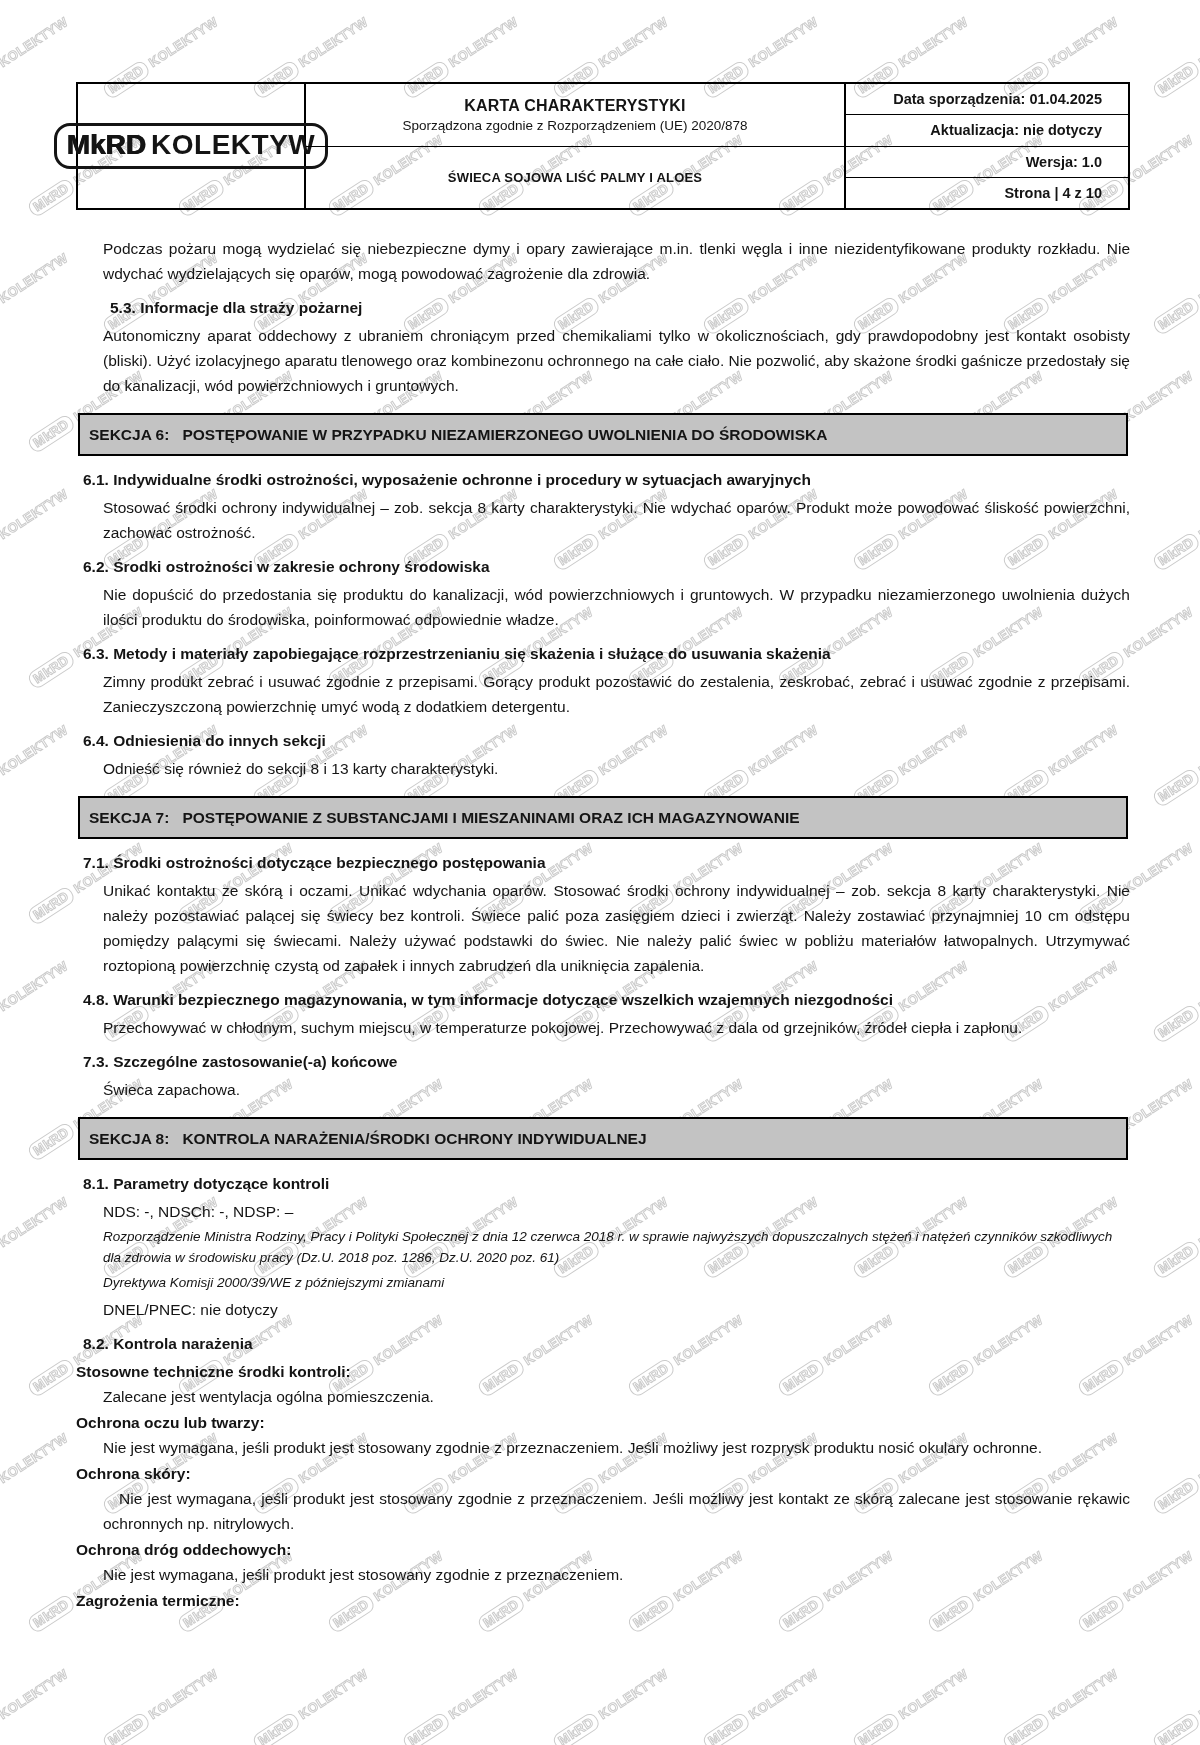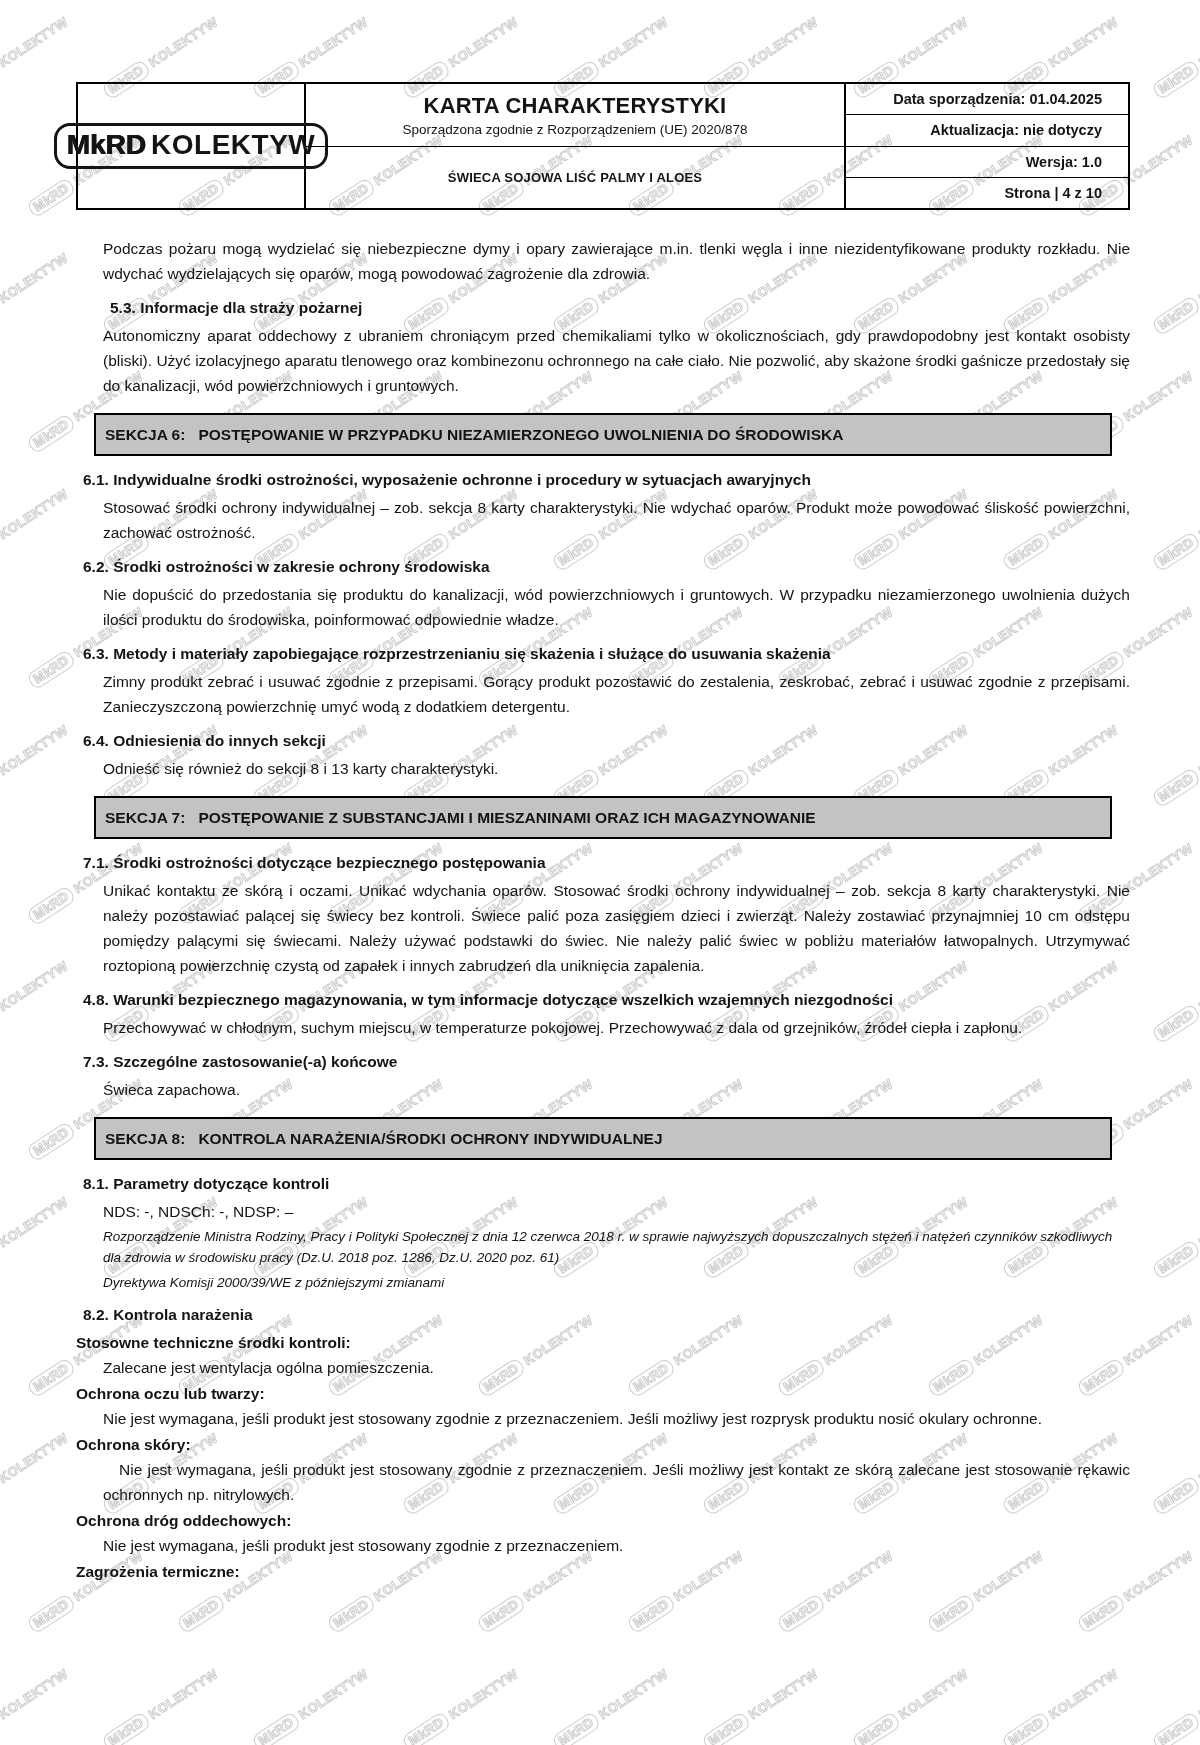--- a/index.html
+++ b/index.html
@@ -42,40 +42,40 @@
     padding:5px 10px 7px;
     font-size:28px;line-height:1;white-space:nowrap;
   }
   .logo-badge{font-weight:bold;text-shadow:.6px 0 #141414,-.3px 0 #141414;margin-right:5px;}
   .logo-rest{font-weight:bold;letter-spacing:.5px;}
   .hdr-mid{border-right:2px solid #000;display:flex;flex-direction:column;}
   .hdr-mid-top{
     flex:1;display:flex;flex-direction:column;align-items:center;justify-content:center;
     border-bottom:1.5px solid #000;gap:3px;
   }
-  .doc-title{font-weight:bold;font-size:22px;letter-spacing:.2px;}
+  .doc-title{font-weight:bold;font-size:16px;letter-spacing:.2px;}
   .doc-subtitle{font-size:13.5px;}
   .hdr-mid-bottom{flex:1;display:flex;align-items:center;justify-content:center;}
   .product-name{font-weight:bold;font-size:13px;letter-spacing:.2px;}
   .hdr-meta{display:flex;flex-direction:column;}
   .hdr-meta-row{
     flex:1;display:flex;align-items:center;justify-content:flex-end;
     padding-right:26px;border-bottom:1.5px solid #000;
     font-weight:bold;font-size:14.5px;
   }
   .hdr-meta-row:last-child{border-bottom:none;}
   
   .body{margin:26px 70px 0 76px;font-size:15.5px;line-height:25px;}
   .para{margin:0 0 4px;padding-left:27px;text-align:justify;}
   .h2{font-weight:bold;margin:9px 7px 3px;}
   .h2.indented{padding-left:27px;}
   .bar{
     background:#c3c3c3;
     border:2px solid #000;
-    margin:15px 18px 11px;
+    margin:15px 2px 11px;
     padding:7px 9px;
     font-weight:bold;
     display:flex;gap:13px;align-items:flex-end;
   }
   .plain{padding-left:27px;margin:0 0 2px;}
   .legal{padding-left:27px;font-style:italic;font-size:13.5px;line-height:21px;margin:2px 0 4px;}
   .ctl-label{font-weight:bold;margin:1px 0 0;}
   .ctl-text{padding-left:27px;text-align:justify;margin:0;}
   .ctl-text.extra-indent{text-indent:16px;}
 </style>
@@ -268,20 +268,21 @@
       <p class="para">Świeca zapachowa.</p>
 
       <div class="bar">
         <span>SEKCJA 8:</span>
         <span>KONTROLA NARAŻENIA/ŚRODKI OCHRONY INDYWIDUALNEJ</span>
       </div>
       <div class="h2">8.1. Parametry dotyczące kontroli</div>
       <p class="plain">NDS: -, NDSCh: -, NDSP: –</p>
       <p class="legal">Rozporządzenie Ministra Rodziny, Pracy i Polityki Społecznej z dnia 12 czerwca 2018 r. w sprawie najwyższych dopuszczalnych stężeń i natężeń czynników szkodliwych dla zdrowia w środowisku pracy (Dz.U. 2018 poz. 1286, Dz.U. 2020 poz. 61)</p>
       <p class="legal">Dyrektywa Komisji 2000/39/WE z późniejszymi zmianami</p>
+      <p class="plain">DNEL/PNEC: nie dotyczy</p>
       <div class="h2">8.2. Kontrola narażenia</div>
 
       <div class="ctl-label">Stosowne techniczne środki kontroli:</div>
       <p class="ctl-text">Zalecane jest wentylacja ogólna pomieszczenia.</p>
       <div class="ctl-label">Ochrona oczu lub twarzy:</div>
       <p class="ctl-text">Nie jest wymagana, jeśli produkt jest stosowany zgodnie z przeznaczeniem. Jeśli możliwy jest rozprysk produktu nosić okulary ochronne.</p>
       <div class="ctl-label">Ochrona skóry:</div>
       <p class="ctl-text extra-indent">Nie jest wymagana, jeśli produkt jest stosowany zgodnie z przeznaczeniem. Jeśli możliwy jest kontakt ze skórą zalecane jest stosowanie rękawic ochronnych np. nitrylowych.</p>
       <div class="ctl-label">Ochrona dróg oddechowych:</div>
       <p class="ctl-text">Nie jest wymagana, jeśli produkt jest stosowany zgodnie z przeznaczeniem.</p>

